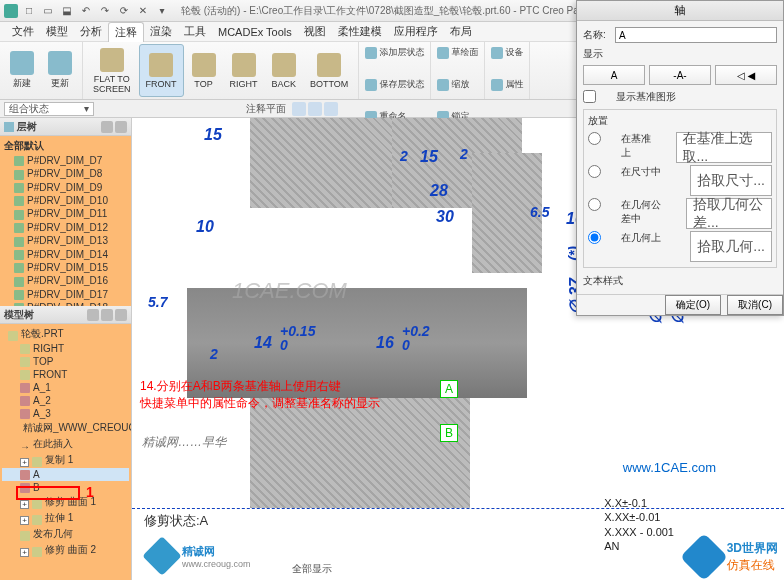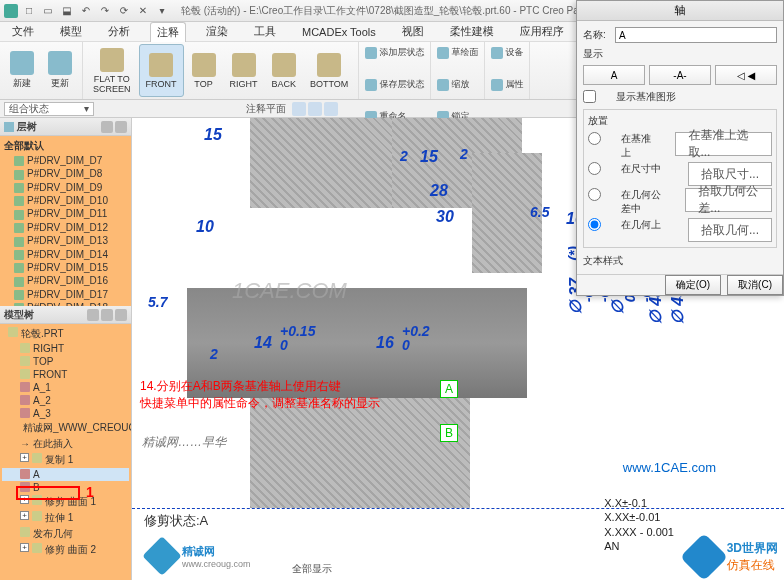--- a/index.html
+++ b/index.html
@@ -1,21 +1,21 @@
 <!DOCTYPE html>
 <html><head>
 <meta charset="utf-8">
 <style>
 *{margin:0;padding:0;box-sizing:border-box;font-family:"Microsoft YaHei",SimSun,sans-serif}
 body{width:784px;height:580px;background:#f0f0f0;position:relative;overflow:hidden;font-size:11px}
 .titlebar{height:22px;background:linear-gradient(#f8f8f8,#e8e8e8);border-bottom:1px solid #ccc;display:flex;align-items:center;padding:0 4px;gap:3px}
 .titlebar .ico{width:14px;height:14px;background:#4a9;border-radius:2px}
 .titlebar .qbtn{width:16px;height:16px;display:flex;align-items:center;justify-content:center;color:#555;font-size:10px;cursor:pointer}
 .titlebar .ttxt{margin-left:8px;color:#666;font-size:10px;flex:1;white-space:nowrap;overflow:hidden}
-.menubar{height:20px;background:#f5f5f5;border-bottom:1px solid #ddd;display:flex;align-items:center;padding:0 6px;gap:14px}
+.menubar{height:20px;background:#f5f5f5;border-bottom:1px solid #ddd;display:flex;align-items:center;padding:0 6px;gap:0}
 .menubar span{padding:2px 6px;color:#333;font-size:11px;cursor:pointer}
 .menubar span.act{background:#fff;border:1px solid #c8c8c8;border-bottom:none;border-radius:3px 3px 0 0}
 .ribbon{height:58px;background:linear-gradient(#fafafa,#eee);border-bottom:1px solid #ccc;display:flex;align-items:stretch}
 .rgrp{display:flex;flex-direction:column;border-right:1px solid #ddd;padding:2px 4px}
 .rgrp .btns{display:flex;gap:2px;flex:1}
 .rbtn{display:flex;flex-direction:column;align-items:center;justify-content:center;padding:2px 6px;cursor:pointer;border-radius:3px}
 .rbtn.sel{background:#d0e4f5;border:1px solid #9bc}
 .rbtn .ric{width:24px;height:24px;background:#8bc;border-radius:3px;margin-bottom:2px}
 .rbtn .ric.cube{background:#c8b888}
 .rbtn .rlbl{font-size:9px;color:#333;text-align:center}
@@ -28,21 +28,21 @@
 .tbar2 .ticons span{width:14px;height:14px;background:#cde;border-radius:2px;cursor:pointer}
 .main{display:flex;height:462px}
 .sidebar{width:132px;background:#fdba74;border-right:1px solid #ccc;display:flex;flex-direction:column;overflow:hidden}
 .sidehdr{height:18px;background:linear-gradient(#eee,#ddd);border-bottom:1px solid #ccc;display:flex;align-items:center;padding:0 4px;font-size:10px;color:#444;font-weight:bold}
 .sidehdr .tic{display:flex;gap:2px;margin-left:auto}
 .sidehdr .tic span{width:12px;height:12px;background:#bbb;border-radius:2px}
 .tree{flex:0 0 auto;overflow:hidden;padding:2px;font-size:10px;color:#333;max-height:170px}
 .tree .tn{padding:1px 2px 1px 12px;white-space:nowrap;cursor:pointer}
 .tree .tn .tic{display:inline-block;width:10px;height:10px;background:#8b8;border-radius:1px;margin-right:3px;vertical-align:middle}
 .tree2{flex:1;overflow:hidden;padding:2px;font-size:10px;color:#333}
-.tree2 .tn{padding:1px 2px 1px 6px;white-space:nowrap;cursor:pointer;display:flex;align-items:flex-start;gap:3px}
+.tree2 .tn{padding:1px 2px 1px 6px;white-space:nowrap;cursor:pointer;display:flex;align-items:flex-end;gap:3px}
 .tree2 .tn.sub{padding-left:18px}
 .tree2 .exp{width:9px;height:9px;border:1px solid #888;display:inline-flex;align-items:center;justify-content:center;font-size:8px;line-height:1;background:#fff}
 .tree2 .ic{width:10px;height:10px;background:#cc8;border-radius:1px}
 .tree2 .ic.ax{background:#c88}
 .tree2 .tn.hl{background:#d0e4f5}
 .red1{position:absolute;border:2px solid red;pointer-events:none}
 .viewport{flex:1;position:relative;background:#fff;overflow:hidden}
 .drawing{position:absolute;inset:0}
 .part{position:absolute;background:linear-gradient(#888,#999,#777)}
 .hatch{position:absolute;background:repeating-linear-gradient(45deg,#a5a5a5 0 2px,#bcbcbc 2px 6px)}
@@ -60,21 +60,21 @@
 .rp-body{padding:6px;font-size:10px;color:#333}
 .rp-row{display:flex;align-items:center;gap:4px;margin-bottom:4px}
 .rp-row label{width:28px}
 .rp-row input[type=text]{flex:1;border:1px solid #999;height:16px;padding:0 3px;font-size:10px}
 .rp-btns{display:flex;gap:4px;margin:4px 0}
 .rp-btns button{flex:1;height:20px;border:1px solid #aaa;background:linear-gradient(#fff,#eee);font-size:10px;cursor:pointer}
 .rp-grp{border:1px solid #ccc;padding:4px;margin-top:4px}
 .rp-grp .hdr{font-size:10px;margin-bottom:3px}
 .rp-opt{display:flex;align-items:flex-start;gap:20px;padding:1px 0}
 .rp-opt input{margin:0}
-.rp-opt .obtn{margin-left:auto;border:1px solid #aaa;background:#fff;padding:0 12px;height:24px;font-size:12px;color:#555;display:flex;align-items:center}
+.rp-opt .obtn{margin-left:auto;border:1px solid #aaa;background:#fff;padding:0 6px;height:31px;font-size:14px;color:#555;display:flex;align-items:center}
 .rp-foot{display:flex;justify-content:flex-end;gap:6px;border-top:1px solid #ccc}
 .rp-foot button{padding:2px 10px;border:1px solid #888;background:linear-gradient(#fff,#e8e8e8);font-size:10px;cursor:pointer}
 .tolblk{position:absolute;font-size:11px;color:#222;line-height:1.3}
 .site{position:absolute;font-size:13px;color:#06c}
 .cae{position:absolute;right:6px;bottom:6px;display:flex;align-items:center;gap:6px}
 .cae .cic{width:34px;height:34px;background:#28c;transform:rotate(45deg);border-radius:6px}
 .cae .ct{display:flex;flex-direction:column;font-size:12px}
 .num2{position:absolute;color:red;font-size:14px;font-weight:bold}
 </style>
 </head>

